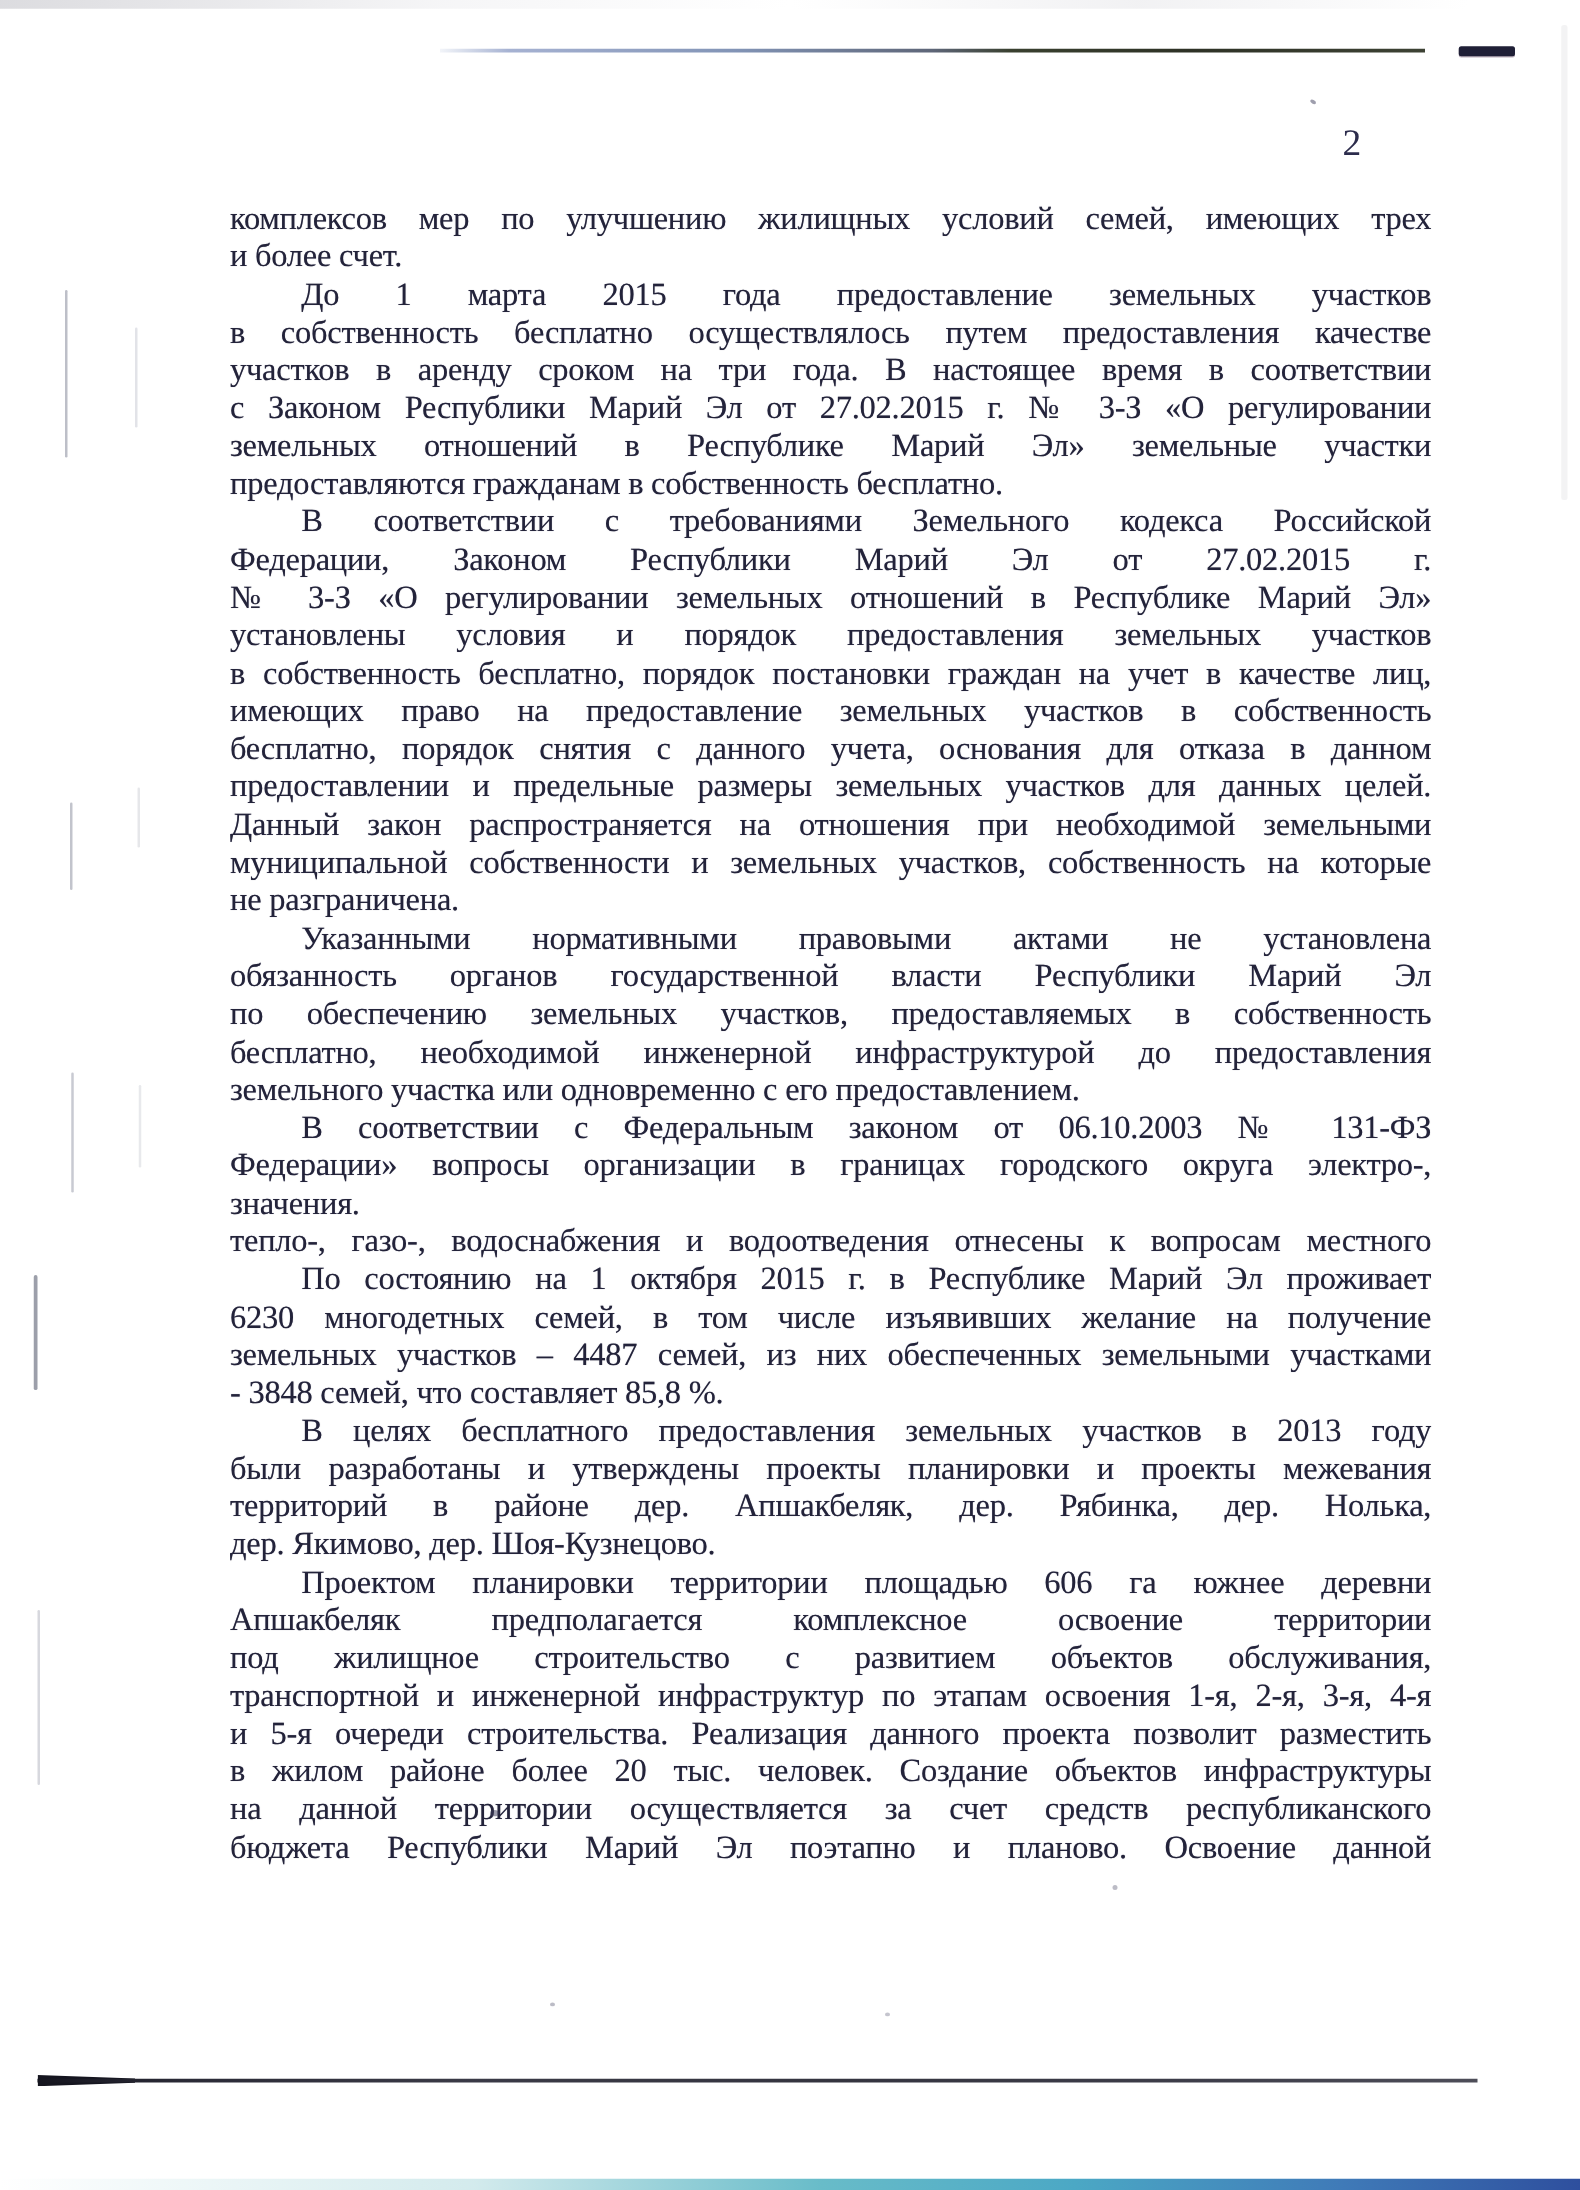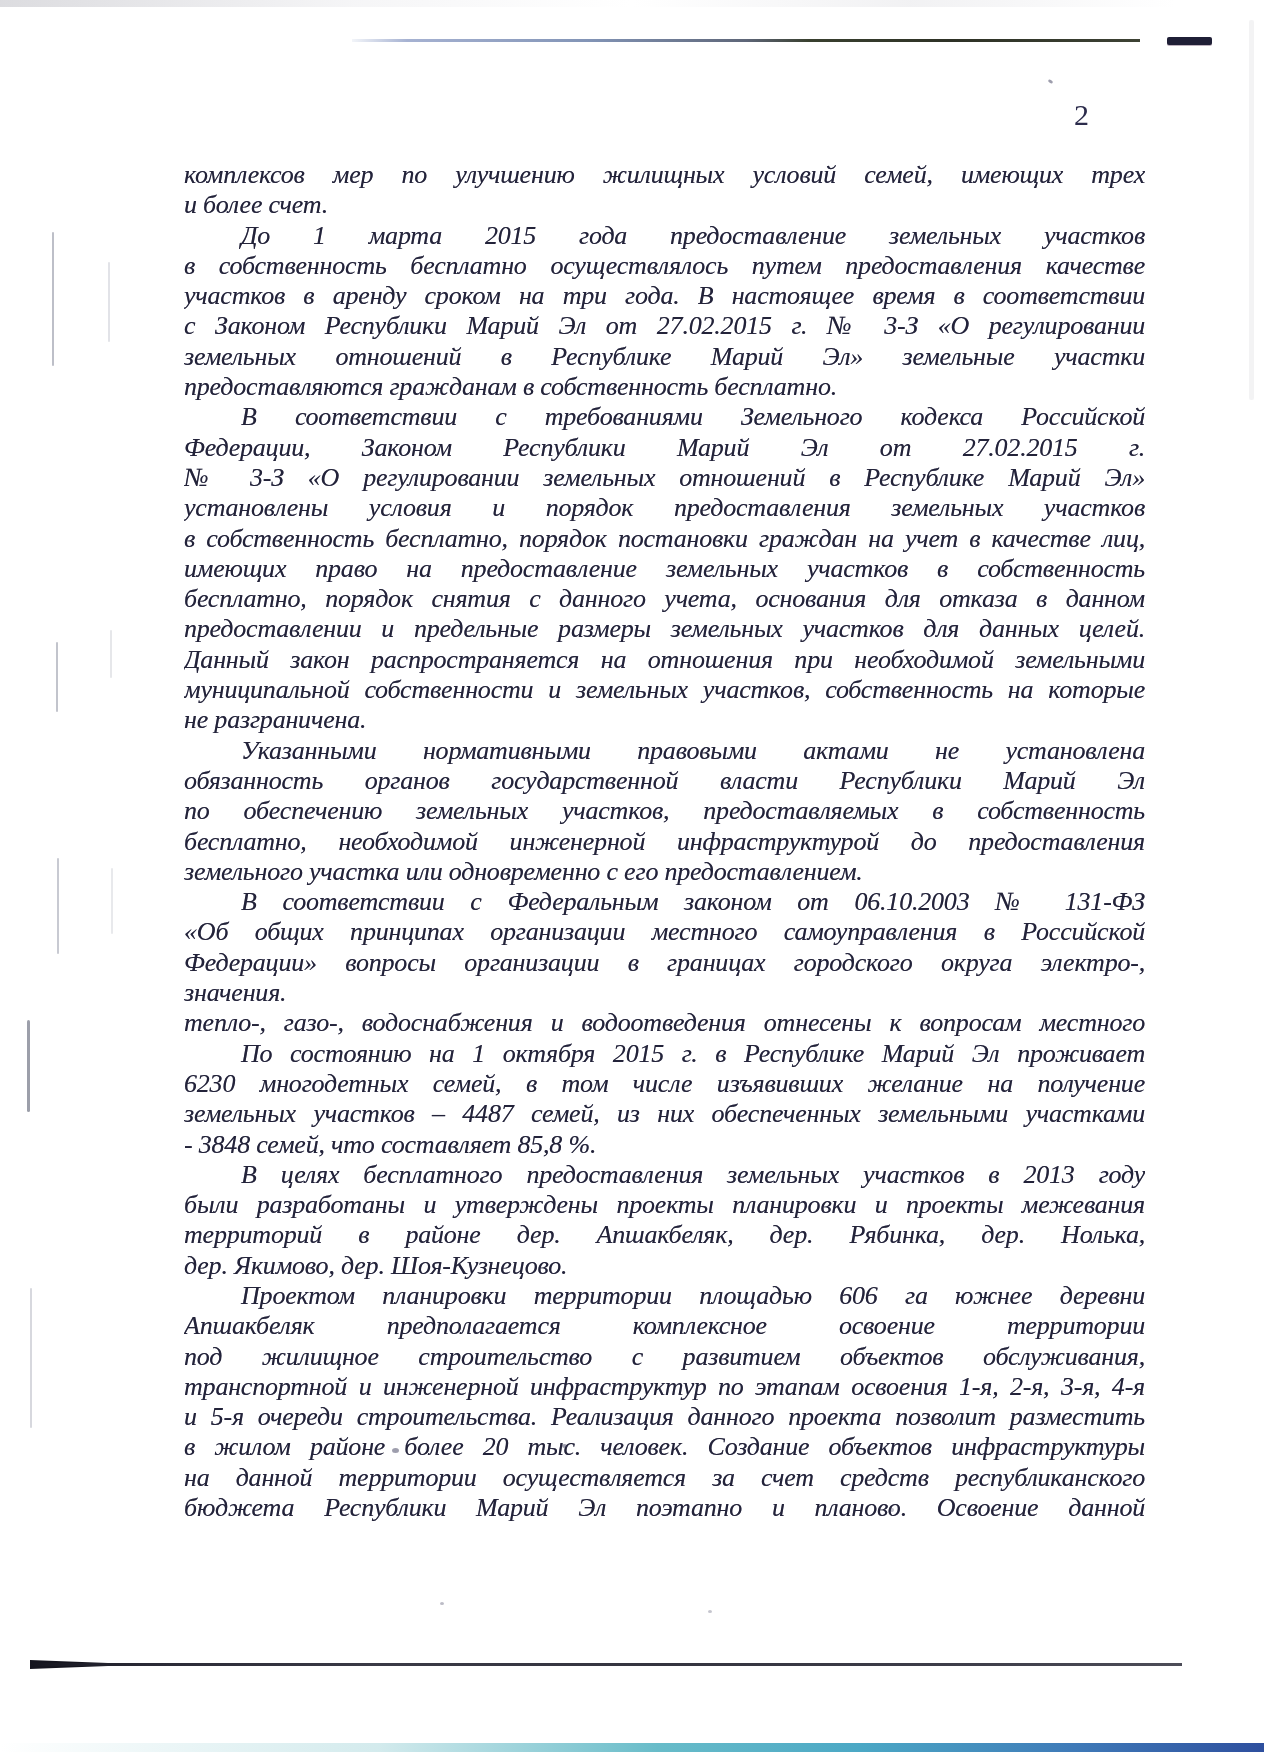--- a/index.html
+++ b/index.html
@@ -17,21 +17,20 @@
   .text-block {
     position: absolute;
     left: 184px;
     top: 160px;
     width: 961px;
     color: #23233a;
     font-size: 26px;
     line-height: 30.3px;
     letter-spacing: -0.2px;
     text-shadow: 0 0 0.6px rgba(40,40,70,0.55);
-    font-style: italic;
   }
   .paragraph { margin: 0; }
   .line {
     text-align: justify;
     text-align-last: justify;
     overflow: hidden;
     white-space: normal;
     height: 30.3px;
   }
   .line.last { text-align-last: left; }
@@ -139,21 +138,20 @@
       </div>
       <div class="paragraph">
         <div class="line indent">Указанными нормативными правовыми актами не установлена</div>
         <div class="line">обязанность органов государственной власти Республики Марий Эл</div>
         <div class="line">по обеспечению земельных участков, предоставляемых в собственность</div>
         <div class="line">бесплатно, необходимой инженерной инфраструктурой до предоставления</div>
         <div class="line last">земельного участка или одновременно с его предоставлением.</div>
       </div>
       <div class="paragraph">
         <div class="line indent">В соответствии с Федеральным законом от 06.10.2003 № 131-ФЗ</div>
-        <div class="line">«Об общих принципах организации местного самоуправления в Российской</div>
         <div class="line">Федерации» вопросы организации в границах городского округа электро-,</div>
         <div class="line last">значения.</div>
         <div class="line">тепло-, газо-, водоснабжения и водоотведения отнесены к вопросам местного</div>
       </div>
       <div class="paragraph">
         <div class="line indent">По состоянию на 1 октября 2015 г. в Республике Марий Эл проживает</div>
         <div class="line">6230 многодетных семей, в том числе изъявивших желание на получение</div>
         <div class="line">земельных участков – 4487 семей, из них обеспеченных земельными участками</div>
         <div class="line last">- 3848 семей, что составляет 85,8 %.</div>
       </div>

